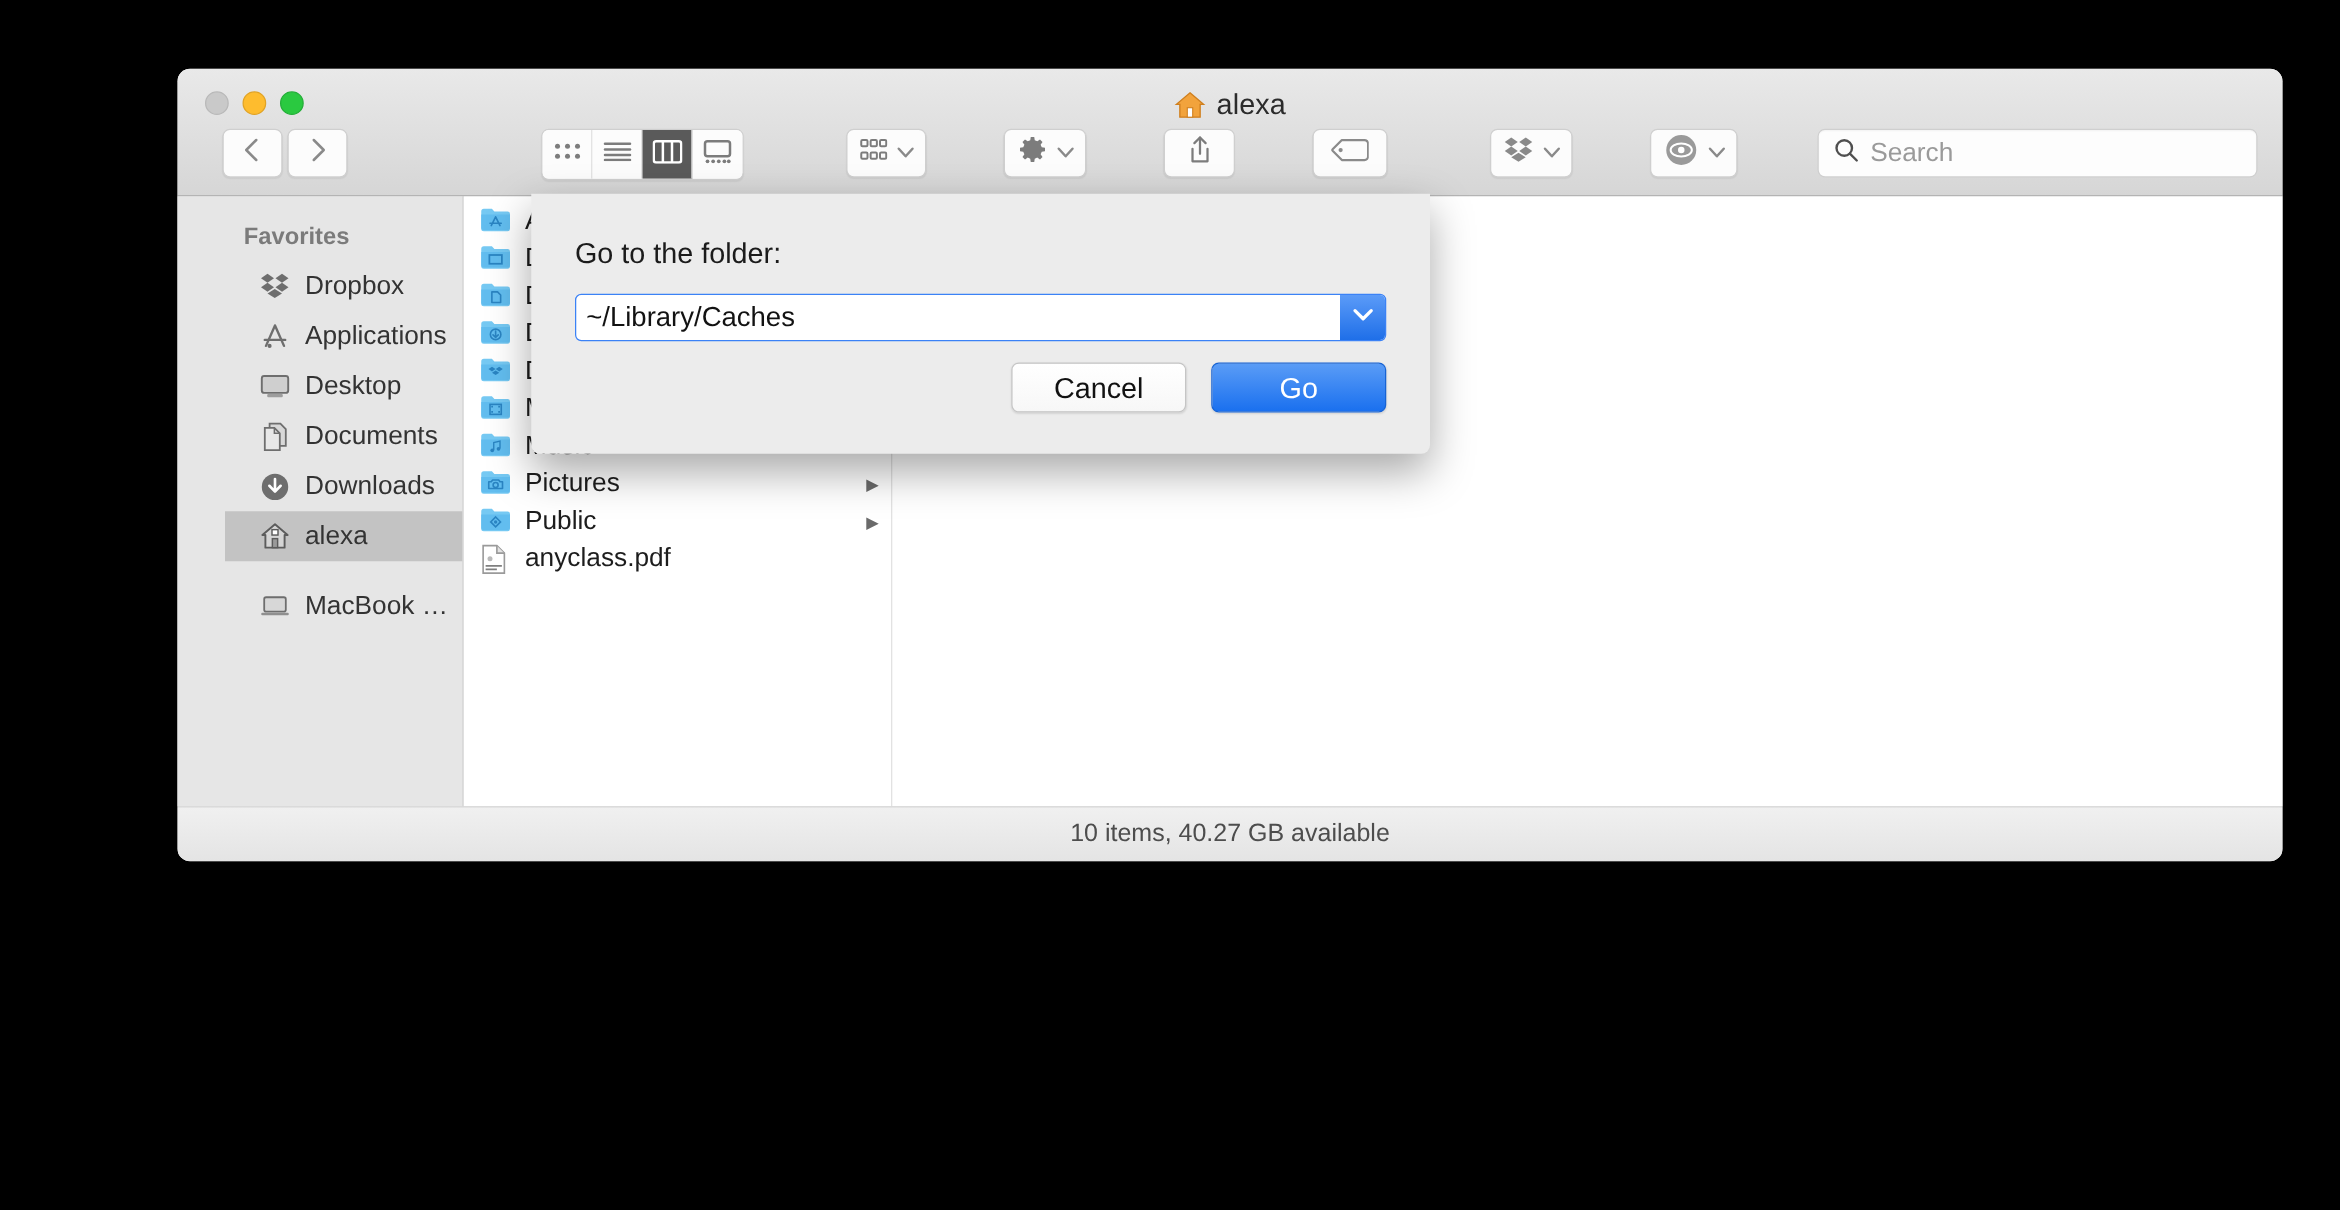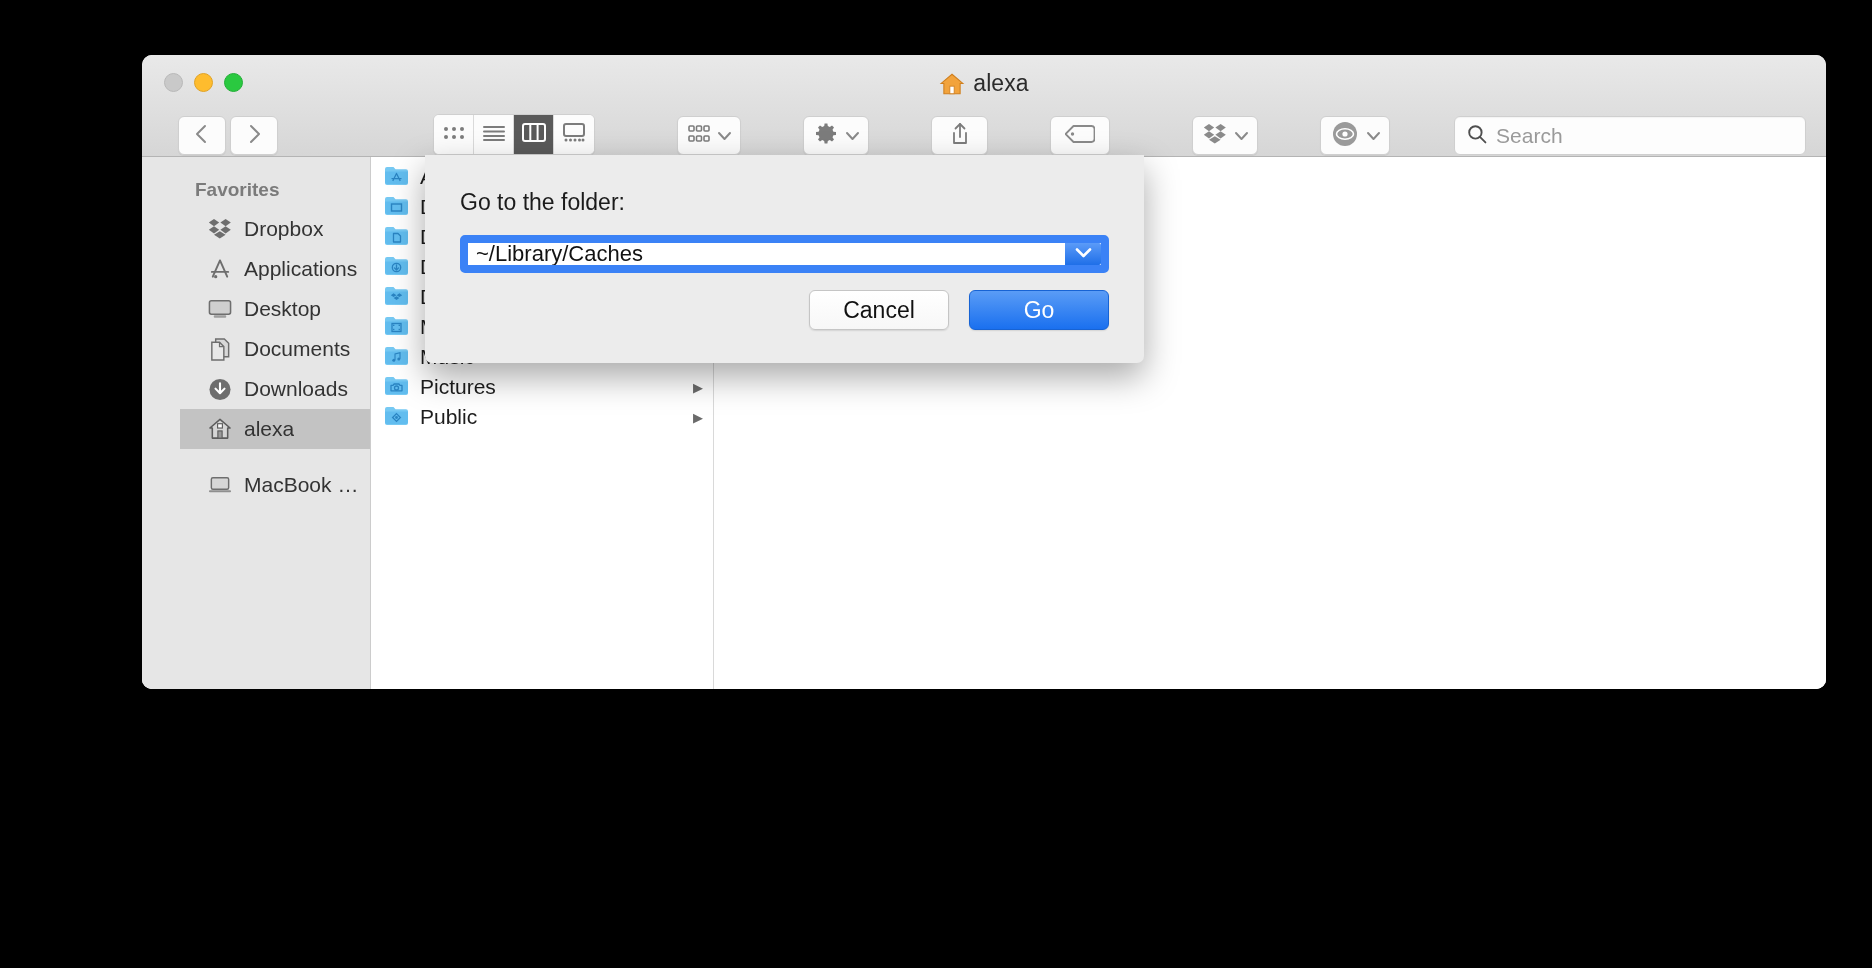--- a/index.html
+++ b/index.html
@@ -67,21 +67,21 @@
     gap: 8px;
     pointer-events: none;
   }
 
   
   .toolbar {
     position: absolute;
     left: 0; right: 0; top: 48px;
     height: 52px;
     display: flex;
-    align-items: flex-end;
+    align-items: flex-start;
     padding: 0 20px;
     gap: 38px;
   }
   .tb-btn {
     height: 39px;
     min-width: 47px;
     background: #fcfcfc;
     border: 1px solid #cfcfcf;
     border-radius: 6px;
     display: flex;
@@ -238,21 +238,21 @@
     z-index: 20;
   }
   .sheet-label {
     font-size: 23px;
     color: #1b1b1b;
     margin-bottom: 19px;
   }
   .combo {
     position: relative;
     height: 38px;
-    border: 8px solid #3b82f6;
+    border: 1px solid #3b82f6;
     border-radius: 5px;
     background: #ffffff;
     display: flex;
     align-items: center;
     overflow: hidden;
   }
   .combo-input {
     flex: 1 1 auto;
     font-size: 22px;
     color: #121212;
@@ -702,28 +702,45 @@
                 <path d="M1 4 a2 2 0 012-2 h6.5 l2 2.2 h10.5 a2 2 0 012 2 v11.8 a2 2 0 01-2 2 h-19 a2 2 0 01-2-2z" fill="#76c9f3"></path>
                 <path d="M1 6.5 h23 v10.5 a2 2 0 01-2 2 h-19 a2 2 0 01-2-2z" fill="#62bdef"></path>
                 <path d="M12.5 8.6 L16.4 12.5 L12.5 16.4 L8.6 12.5 Z" fill="none" stroke="#2a84c2" stroke-width="1.3"></path>
                 <circle cx="12.5" cy="12.5" r="1.4" fill="#2a84c2"></circle>
               </svg>
             </span>
             <span class="file-name">Public</span>
             <span class="disclosure">▶</span>
           </div>
 
+          <div class="file-row">
+            <span class="file-icon">
+              <svg width="22" height="25" viewBox="0 0 22 25">
+                <path d="M2.5 1.5 h11 l6 6 v16 h-17 z" fill="#ffffff" stroke="#9a9a9a" stroke-width="1.3"></path>
+                <path d="M13.5 1.5 v6 h6" fill="#e3e3e3" stroke="#9a9a9a" stroke-width="1.3"></path>
+                <g fill="#7f7f7f">
+                    <rect x="4.5" y="17" width="13" height="1.4"></rect>
+                    <rect x="4.5" y="19.8" width="9" height="1.4"></rect>
+                  </g>
+                <circle cx="8" cy="12" r="2" fill="#b9b9b9"></circle>
+              </svg>
+            </span>
+            <span class="file-name">anyclass.pdf</span>
+          </div>
 
         </div>
 
         <div class="column empty"></div>
 
       </div>
     </div>
 
+    <div class="statusbar">
+      <span>10 items, 40.27 GB available</span>
+    </div>
 
   </div>
 
   <div class="sheet">
 
     <div class="sheet-label">Go to the folder:</div>
 
     <div class="combo">
       <input class="combo-input" type="text" value="~/Library/Caches" style="">
       <span class="combo-arrow">

